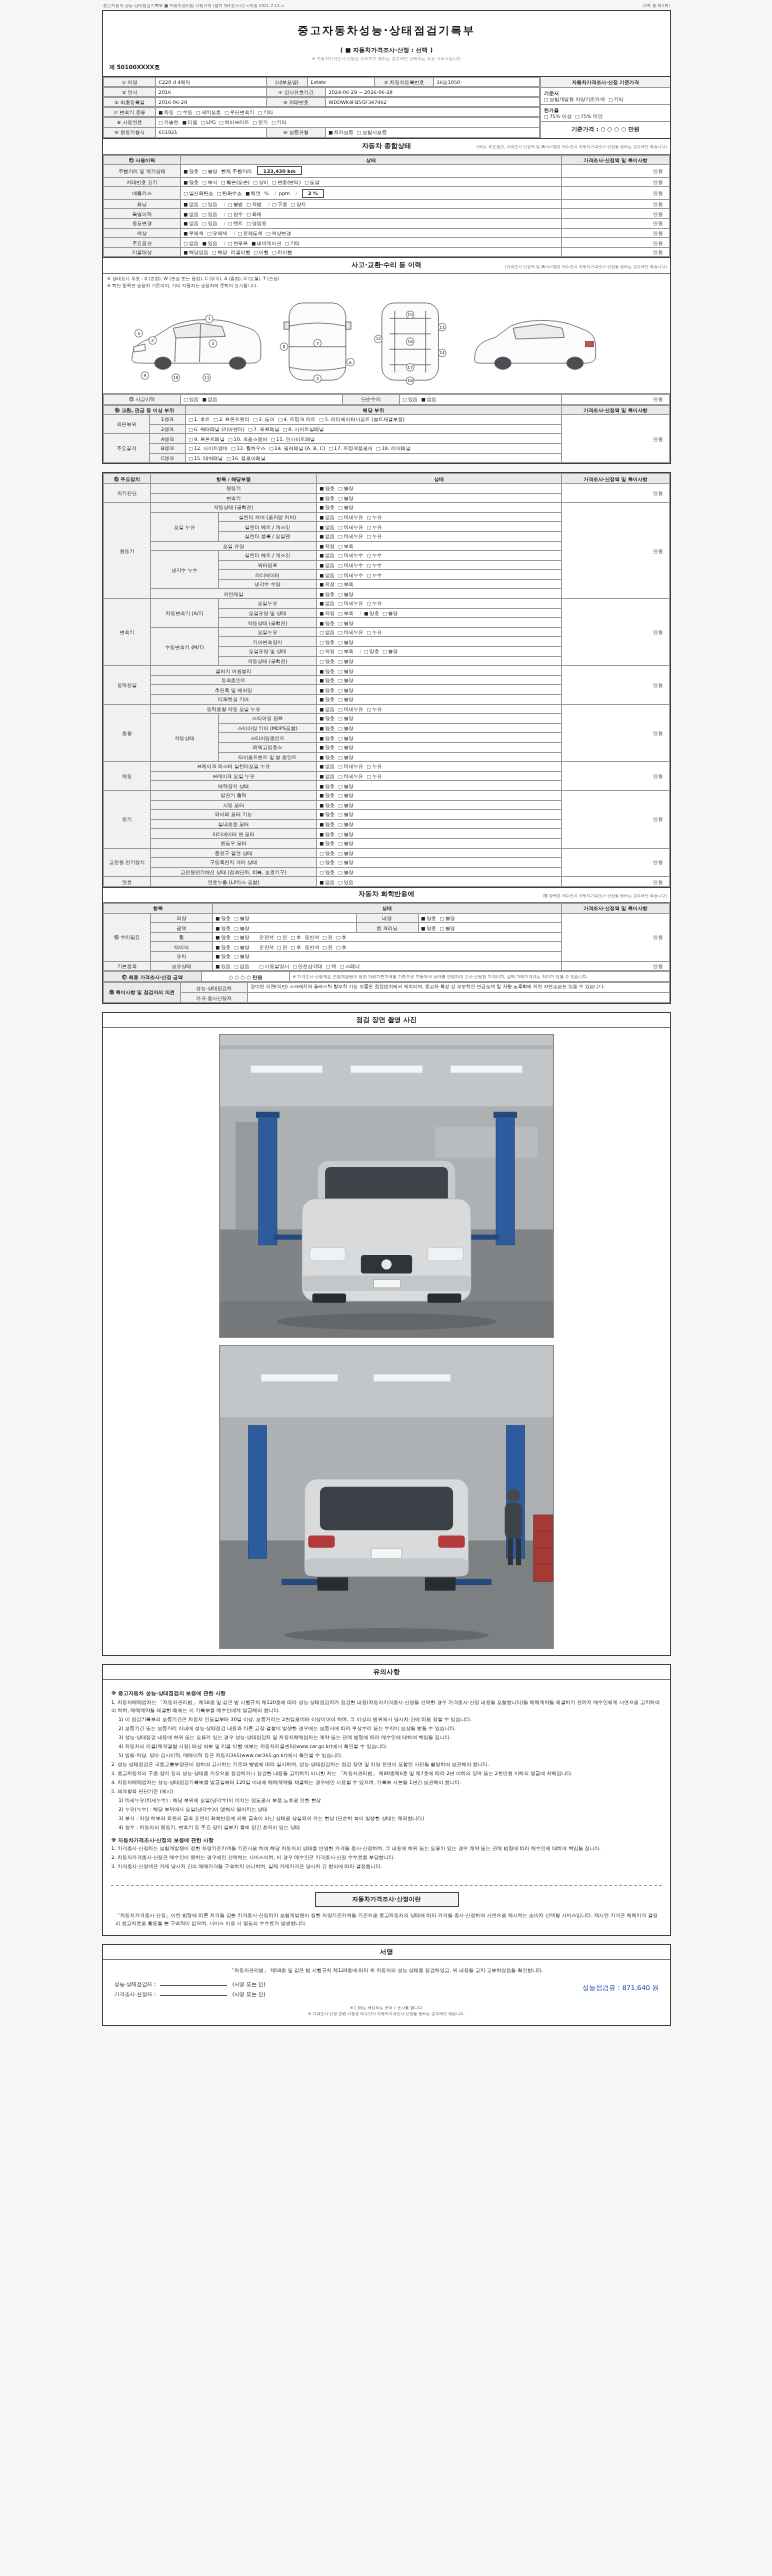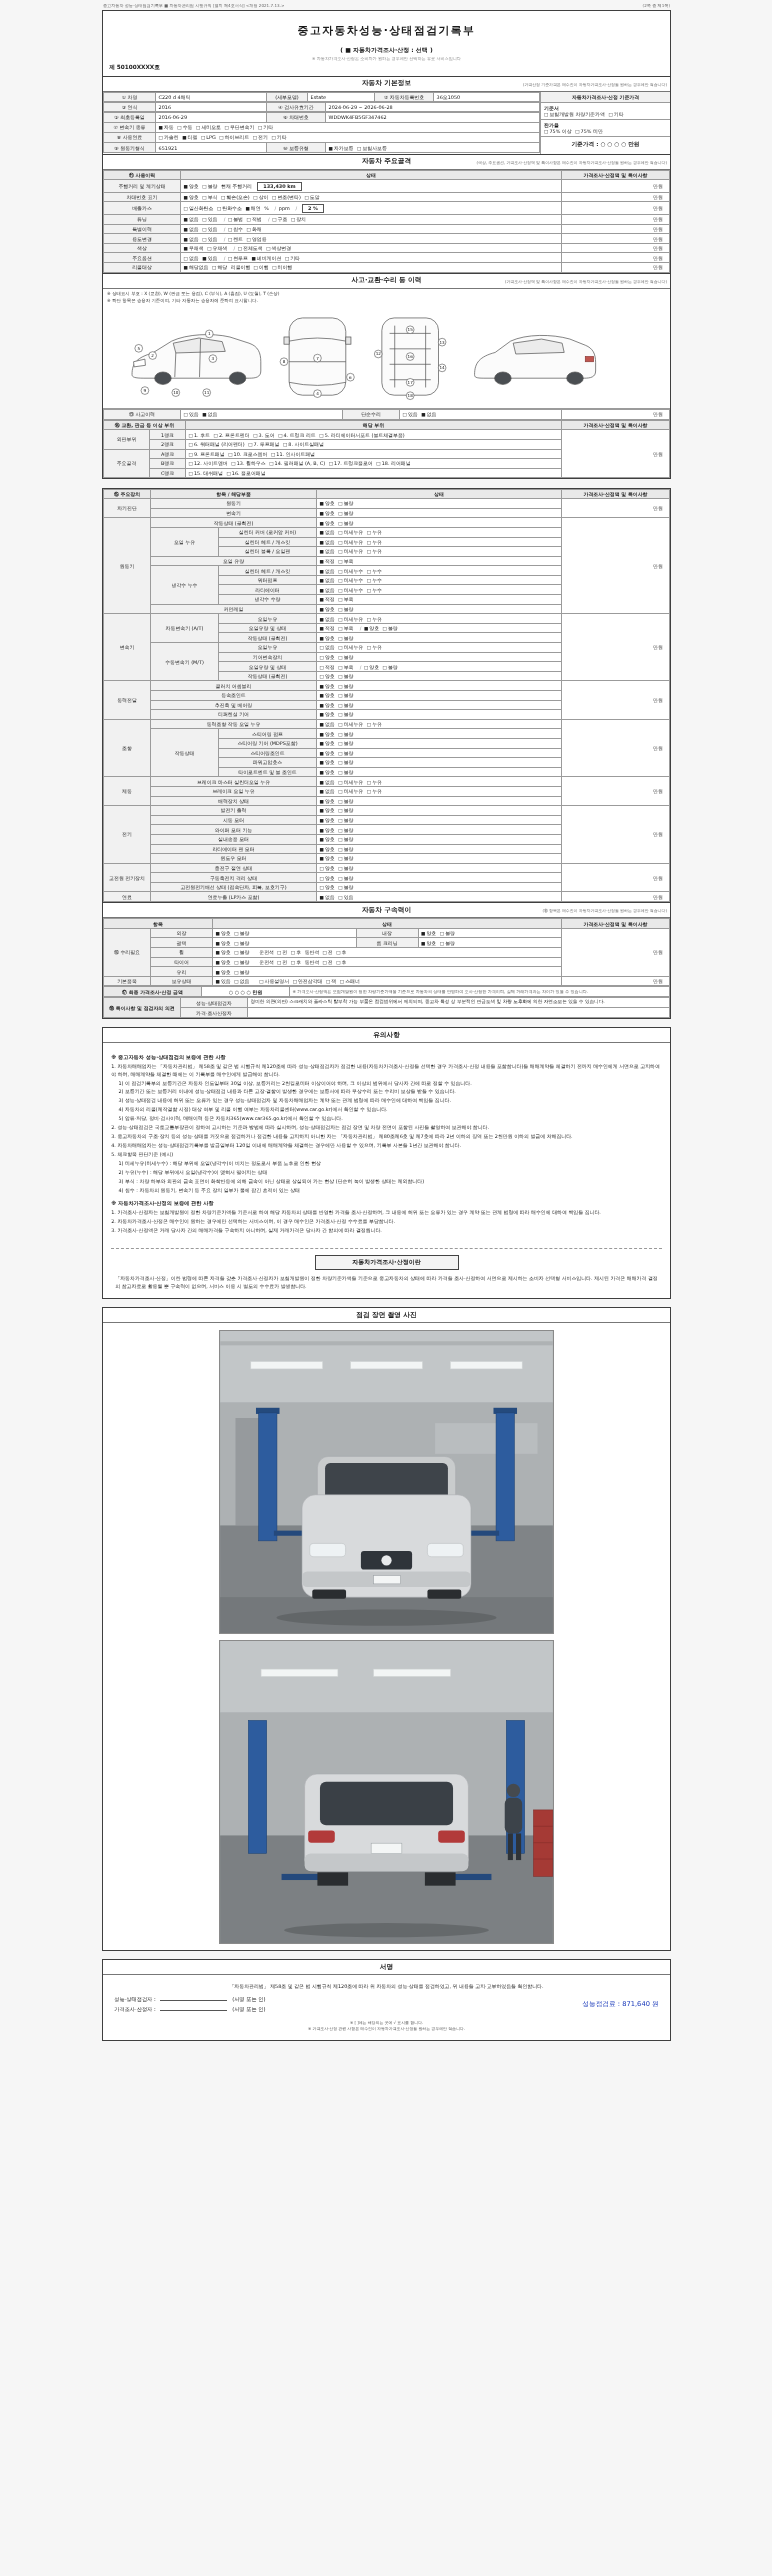--- a/index.html
+++ b/index.html
@@ -68,24 +68,20 @@
 
   <div class="box">
     <div class="hdr">
       <h1>중고자동차성능·상태점검기록부</h1>
       <div class="sub">( ■ 자동차가격조사·산정 : 선택 )</div>
       <div class="sub-note">※ 자동차가격조사·산정은 소비자가 원하는 경우에만 선택하는 유료 서비스입니다</div>
       <div class="doc-no">제 50100XXXX호</div>
     </div>
 
     <div class="sec">
-      <div class="sec-title">
-        <span>자동차 기본정보</span>
-        <span class="note">(가격산정 기준가격은 매수인이 자동차가격조사·산정을 원하는 경우에만 적습니다)</span>
-      </div>
       <div class="basic-flex">
         <div class="basic-left" id="basic-left">
             <table class="rowt">
               <tbody>
                 <tr>
                   <td class="lbl" style="width:52px">① 차명</td>
                   <td style="width:111px">C220 d 4매틱</td>
                   <td class="lbl" style="width:41px">(세부모델)</td>
                   <td style="width:67px">Estate</td>
                   <td class="lbl" style="width:59px">② 자동차등록번호</td>
@@ -144,21 +140,21 @@
             <div class="cell head">자동차가격조사·산정 기준가격</div>
             <div class="cell"><b>기준서</b><br><span class="ck"><span class="bx">□</span><span>보험개발원 차량기준가액</span></span><span class="ck"><span class="bx">□</span><span>기타</span></span></div>
             <div class="cell"><b>잔가율</b><br><span class="ck"><span class="bx">□</span><span>75% 이상</span></span><span class="ck"><span class="bx">□</span><span>75% 미만</span></span></div>
             <div class="cell base">기준가격 : ○ ○ ○ ○  만원</div>
           </div>
       </div>
     </div>
 
     <div class="sec">
       <div class="sec-title">
-        <span>자동차 주요골격</span>
+        <span>자동차 종합상태</span>
         <span class="note">(색상, 주요옵션, 가격조사·산정액 및 특이사항은 매수인이 자동차가격조사·산정을 원하는 경우에만 적습니다)</span>
       </div>
       <div id="overall-table">
           <table>
             <colgroup>
               <col style="width:77px">
               <col>
               <col style="width:108px">
             </colgroup>
             <tbody>
@@ -564,21 +560,21 @@
                 <td class="lbl" colspan="2">연료누출 (LP가스 포함)</td>
                 <td><span class="ck"><span class="bx">■</span><span>없음</span></span><span class="ck"><span class="bx">□</span><span>있음</span></span></td>
                 <td class="price" rowspan="1">만원</td>
               </tr>
             </tbody>
           </table>
         </div>
     </div>
     <div class="sec">
       <div class="sec-title">
-        <span>자동차 구속력이</span>
+        <span>자동차 화학반응에</span>
         <span class="note">(⑯ 항목은 매수인이 자동차가격조사·산정을 원하는 경우에만 적습니다)</span>
       </div>
       <div id="other-table">
           <table>
             <colgroup>
               <col style="width:47px">
               <col style="width:62px">
               <col>
               <col style="width:62px">
               <col>
@@ -652,53 +648,20 @@
                 <td class="lbl">성능·상태점검자</td>
                 <td class="opinion-text">경미한 외관(외판) 스크래치와 플라스틱 탈부착 가능 부품은 점검범위에서 제외되며, 중고차 특성 상 부분적인 판금도색 및 차량 노후화에 의한 자연소모는 있을 수 있습니다.</td>
               </tr>
               <tr>
                 <td class="lbl">가격·조사산정자</td>
                 <td class="opinion-text"></td>
               </tr>
             </tbody>
           </table>
         </div>
-    </div>
-  </div>
-
-  <div class="box">
-    <div class="sec">
-      <div class="sec-title">
-        <span>유의사항</span>
-      </div>
-      <div class="notice-body" id="notice-body">
-          <div class="nh">※ 중고자동차 성능·상태점검의 보증에 관한 사항</div>
-          <p class="i0">1. 자동차매매업자는 「자동차관리법」 제58조 및 같은 법 시행규칙 제120조에 따라 성능·상태점검자가 점검한 내용(자동차가격조사·산정을 선택한 경우 가격조사·산정 내용을 포함합니다)을 매매계약을 체결하기 전까지 매수인에게 서면으로 고지하여야 하며, 매매계약을 체결한 때에는 이 기록부를 매수인에게 발급해야 합니다.</p>
-          <p class="i1">1) 이 점검기록부의 보증기간은 자동차 인도일부터 30일 이상, 보증거리는 2천킬로미터 이상이어야 하며, 그 이상의 범위에서 당사자 간에 따로 정할 수 있습니다.</p>
-          <p class="i1">2) 보증기간 또는 보증거리 이내에 성능·상태점검 내용과 다른 고장·결함이 발생한 경우에는 보증서에 따라 무상수리 또는 수리비 보상을 받을 수 있습니다.</p>
-          <p class="i1">3) 성능·상태점검 내용에 허위 또는 오류가 있는 경우 성능·상태점검자 및 자동차매매업자는 계약 또는 관계 법령에 따라 매수인에 대하여 책임을 집니다.</p>
-          <p class="i1">4) 자동차의 리콜(제작결함 시정) 대상 여부 및 리콜 이행 여부는 자동차리콜센터(www.car.go.kr)에서 확인할 수 있습니다.</p>
-          <p class="i1">5) 압류·저당, 정비·검사이력, 매매이력 등은 자동차365(www.car365.go.kr)에서 확인할 수 있습니다.</p>
-          <p class="i0">2. 성능·상태점검은 국토교통부장관이 정하여 고시하는 기준과 방법에 따라 실시하며, 성능·상태점검자는 점검 장면 및 차량 전면이 포함된 사진을 촬영하여 보관해야 합니다.</p>
-          <p class="i0">3. 중고자동차의 구조·장치 등의 성능·상태를 거짓으로 점검하거나 점검한 내용을 고지하지 아니한 자는 「자동차관리법」 제80조제6호 및 제7호에 따라 2년 이하의 징역 또는 2천만원 이하의 벌금에 처해집니다.</p>
-          <p class="i0">4. 자동차매매업자는 성능·상태점검기록부를 발급일부터 120일 이내에 매매계약을 체결하는 경우에만 사용할 수 있으며, 기록부 사본을 1년간 보관해야 합니다.</p>
-          <p class="i0">5. 체크항목 판단기준 (예시)</p>
-          <p class="i1">1) 미세누유(미세누수) : 해당 부위에 오일(냉각수)이 비치는 정도로서 부품 노후로 인한 현상</p>
-          <p class="i1">2) 누유(누수) : 해당 부위에서 오일(냉각수)이 맺혀서 떨어지는 상태</p>
-          <p class="i1">3) 부식 : 차량 하부와 외판의 금속 표면이 화학반응에 의해 금속이 아닌 상태로 상실되어 가는 현상 (단순히 녹이 발생한 상태는 제외합니다)</p>
-          <p class="i1">4) 침수 : 자동차의 원동기, 변속기 등 주요 장치 일부가 물에 잠긴 흔적이 있는 상태</p>
-          <div class="nh">※ 자동차가격조사·산정의 보증에 관한 사항</div>
-          <p class="i0">1. 가격조사·산정자는 보험개발원이 정한 차량기준가액을 기준서로 하여 해당 자동차의 상태를 반영한 가격을 조사·산정하며, 그 내용에 허위 또는 오류가 있는 경우 계약 또는 관계 법령에 따라 매수인에 대하여 책임을 집니다.</p>
-          <p class="i0">2. 자동차가격조사·산정은 매수인이 원하는 경우에만 선택하는 서비스이며, 이 경우 매수인은 가격조사·산정 수수료를 부담합니다.</p>
-          <p class="i0">3. 가격조사·산정액은 거래 당사자 간의 매매가격을 구속하지 아니하며, 실제 거래가격은 당사자 간 합의에 따라 결정됩니다.</p>
-        </div>
-      <div class="def-box">
-        <span class="def-title">자동차가격조사·산정이란</span>
-        <p class="def-text">「자동차가격조사·산정」이란 법령에 따른 자격을 갖춘 가격조사·산정자가 보험개발원이 정한 차량기준가액을 기준으로 중고자동차의 상태에 따라 가격을 조사·산정하여 서면으로 제시하는 소비자 선택형 서비스입니다. 제시된 가격은 매매가격 결정의 참고자료로 활용될 뿐 구속력이 없으며, 서비스 이용 시 별도의 수수료가 발생합니다.</p>
-      </div>
     </div>
   </div>
 
   <div class="box photos">
     <div class="sec">
       <div class="sec-title">
         <span>점검 장면 촬영 사진</span>
       </div>
 
       <svg class="photo" width="335" height="304" viewBox="0 0 650 590">
@@ -771,20 +734,53 @@
           <rect x="612" y="330" width="38" height="130" fill="#a53a35" stroke="#7d2b27"></rect>
           <path d="M612,362 L650,362 M612,394 L650,394 M612,426 L650,426" stroke="#7d2b27"></path>
         </g>
       </svg>
     </div>
   </div>
 
   <div class="box">
     <div class="sec">
       <div class="sec-title">
+        <span>유의사항</span>
+      </div>
+      <div class="notice-body" id="notice-body">
+          <div class="nh">※ 중고자동차 성능·상태점검의 보증에 관한 사항</div>
+          <p class="i0">1. 자동차매매업자는 「자동차관리법」 제58조 및 같은 법 시행규칙 제120조에 따라 성능·상태점검자가 점검한 내용(자동차가격조사·산정을 선택한 경우 가격조사·산정 내용을 포함합니다)을 매매계약을 체결하기 전까지 매수인에게 서면으로 고지하여야 하며, 매매계약을 체결한 때에는 이 기록부를 매수인에게 발급해야 합니다.</p>
+          <p class="i1">1) 이 점검기록부의 보증기간은 자동차 인도일부터 30일 이상, 보증거리는 2천킬로미터 이상이어야 하며, 그 이상의 범위에서 당사자 간에 따로 정할 수 있습니다.</p>
+          <p class="i1">2) 보증기간 또는 보증거리 이내에 성능·상태점검 내용과 다른 고장·결함이 발생한 경우에는 보증서에 따라 무상수리 또는 수리비 보상을 받을 수 있습니다.</p>
+          <p class="i1">3) 성능·상태점검 내용에 허위 또는 오류가 있는 경우 성능·상태점검자 및 자동차매매업자는 계약 또는 관계 법령에 따라 매수인에 대하여 책임을 집니다.</p>
+          <p class="i1">4) 자동차의 리콜(제작결함 시정) 대상 여부 및 리콜 이행 여부는 자동차리콜센터(www.car.go.kr)에서 확인할 수 있습니다.</p>
+          <p class="i1">5) 압류·저당, 정비·검사이력, 매매이력 등은 자동차365(www.car365.go.kr)에서 확인할 수 있습니다.</p>
+          <p class="i0">2. 성능·상태점검은 국토교통부장관이 정하여 고시하는 기준과 방법에 따라 실시하며, 성능·상태점검자는 점검 장면 및 차량 전면이 포함된 사진을 촬영하여 보관해야 합니다.</p>
+          <p class="i0">3. 중고자동차의 구조·장치 등의 성능·상태를 거짓으로 점검하거나 점검한 내용을 고지하지 아니한 자는 「자동차관리법」 제80조제6호 및 제7호에 따라 2년 이하의 징역 또는 2천만원 이하의 벌금에 처해집니다.</p>
+          <p class="i0">4. 자동차매매업자는 성능·상태점검기록부를 발급일부터 120일 이내에 매매계약을 체결하는 경우에만 사용할 수 있으며, 기록부 사본을 1년간 보관해야 합니다.</p>
+          <p class="i0">5. 체크항목 판단기준 (예시)</p>
+          <p class="i1">1) 미세누유(미세누수) : 해당 부위에 오일(냉각수)이 비치는 정도로서 부품 노후로 인한 현상</p>
+          <p class="i1">2) 누유(누수) : 해당 부위에서 오일(냉각수)이 맺혀서 떨어지는 상태</p>
+          <p class="i1">3) 부식 : 차량 하부와 외판의 금속 표면이 화학반응에 의해 금속이 아닌 상태로 상실되어 가는 현상 (단순히 녹이 발생한 상태는 제외합니다)</p>
+          <p class="i1">4) 침수 : 자동차의 원동기, 변속기 등 주요 장치 일부가 물에 잠긴 흔적이 있는 상태</p>
+          <div class="nh">※ 자동차가격조사·산정의 보증에 관한 사항</div>
+          <p class="i0">1. 가격조사·산정자는 보험개발원이 정한 차량기준가액을 기준서로 하여 해당 자동차의 상태를 반영한 가격을 조사·산정하며, 그 내용에 허위 또는 오류가 있는 경우 계약 또는 관계 법령에 따라 매수인에 대하여 책임을 집니다.</p>
+          <p class="i0">2. 자동차가격조사·산정은 매수인이 원하는 경우에만 선택하는 서비스이며, 이 경우 매수인은 가격조사·산정 수수료를 부담합니다.</p>
+          <p class="i0">3. 가격조사·산정액은 거래 당사자 간의 매매가격을 구속하지 아니하며, 실제 거래가격은 당사자 간 합의에 따라 결정됩니다.</p>
+        </div>
+      <div class="def-box">
+        <span class="def-title">자동차가격조사·산정이란</span>
+        <p class="def-text">「자동차가격조사·산정」이란 법령에 따른 자격을 갖춘 가격조사·산정자가 보험개발원이 정한 차량기준가액을 기준으로 중고자동차의 상태에 따라 가격을 조사·산정하여 서면으로 제시하는 소비자 선택형 서비스입니다. 제시된 가격은 매매가격 결정의 참고자료로 활용될 뿐 구속력이 없으며, 서비스 이용 시 별도의 수수료가 발생합니다.</p>
+      </div>
+    </div>
+  </div>
+
+  <div class="box">
+    <div class="sec">
+      <div class="sec-title">
         <span>서명</span>
       </div>
       <div class="sign-inner">
         <p class="sign-statement">「자동차관리법」 제58조 및 같은 법 시행규칙 제120조에 따라 위 자동차의 성능·상태를 점검하였고, 위 내용을 고지·교부하였음을 확인합니다.</p>
         <div class="sign-row">
           <div class="sign-names">
             <div>
               <span>성능·상태점검자</span> :
               <span class="sig-space"></span>
               <span>(서명 또는 인)</span>

